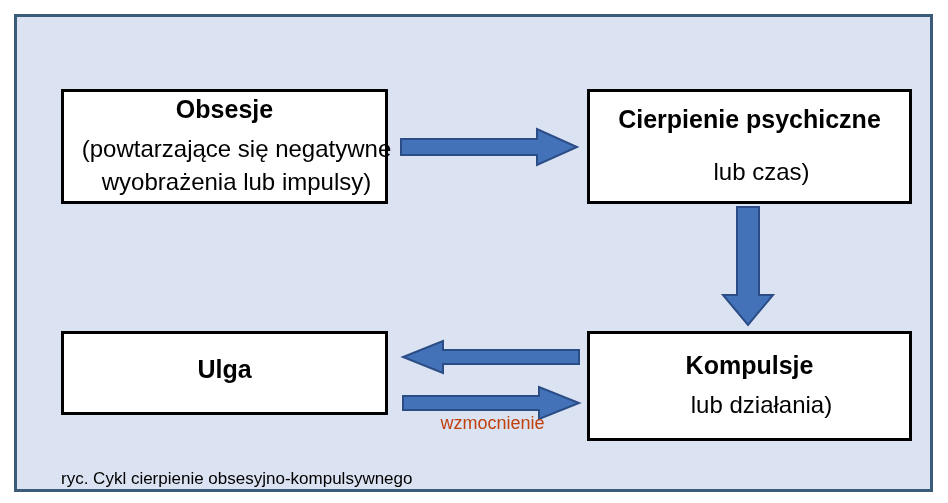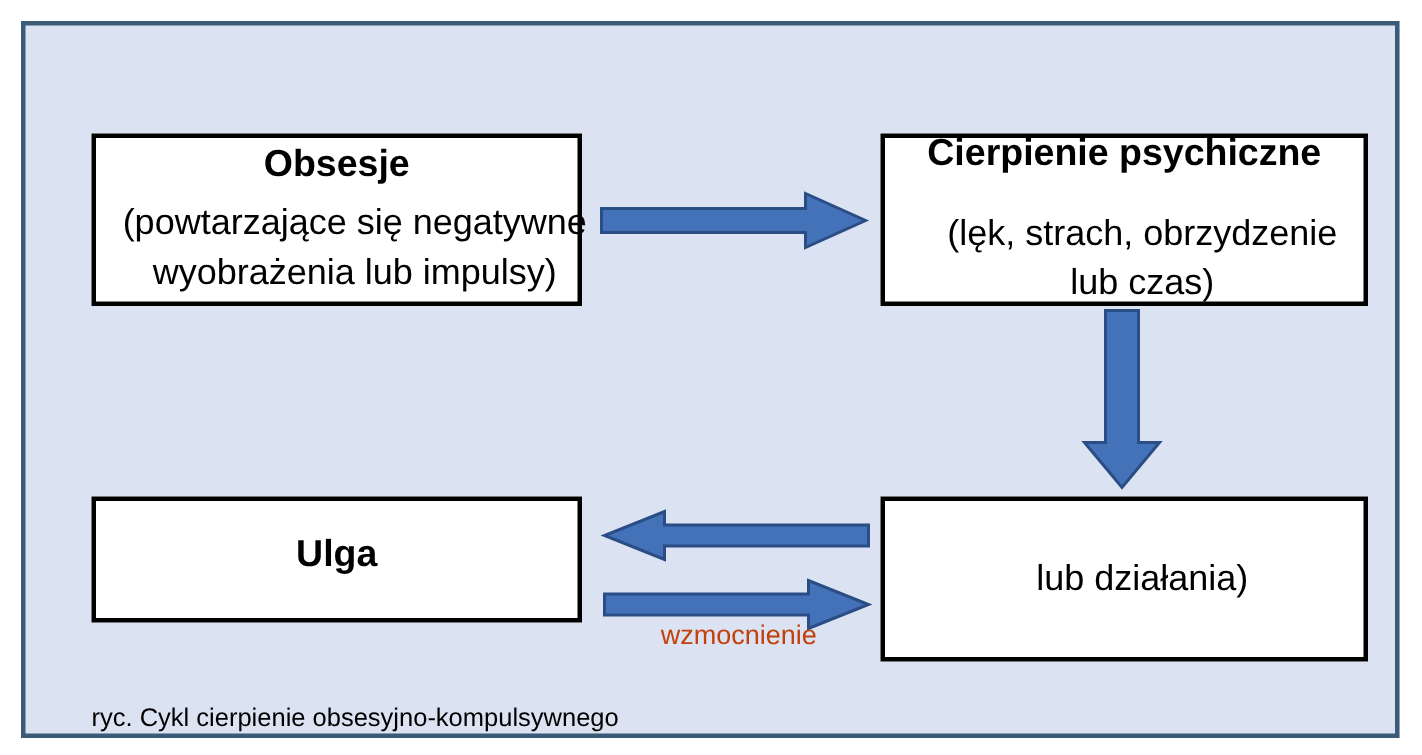--- a/index.html
+++ b/index.html
@@ -112,30 +112,30 @@
       <div class="node-title">Obsesje</div>
       <div class="node-desc">
         <div>(powtarzające się negatywne</div>
         <div>wyobrażenia lub impulsy)</div>
       </div>
     </div>
 
     <div class="node" id="node-cierpienie">
       <div class="node-title">Cierpienie psychiczne</div>
       <div class="node-desc">
-        <div>(lęk, strach, obrzydzenie</div>
         <div>lub czas)</div>
       </div>
     </div>
 
     <div class="node" id="node-ulga">
       <div class="node-title">Ulga</div>
     </div>
 
     <div class="node" id="node-kompulsje">
+      <div class="node-title">Kompulsje</div>
       <div class="node-desc">
         <div>lub działania)</div>
       </div>
     </div>
 
     <svg class="arrow" id="arrow-obsesje-cierpienie" viewBox="0 0 176 40">
       <polygon points="0,12 136,12 136,2 176,20 136,38 136,28 0,28" fill="#4472b8" stroke="#2b4d86" stroke-width="2"></polygon>
     </svg>
 
     <svg class="arrow" id="arrow-cierpienie-kompulsje" viewBox="0 0 54 118">

